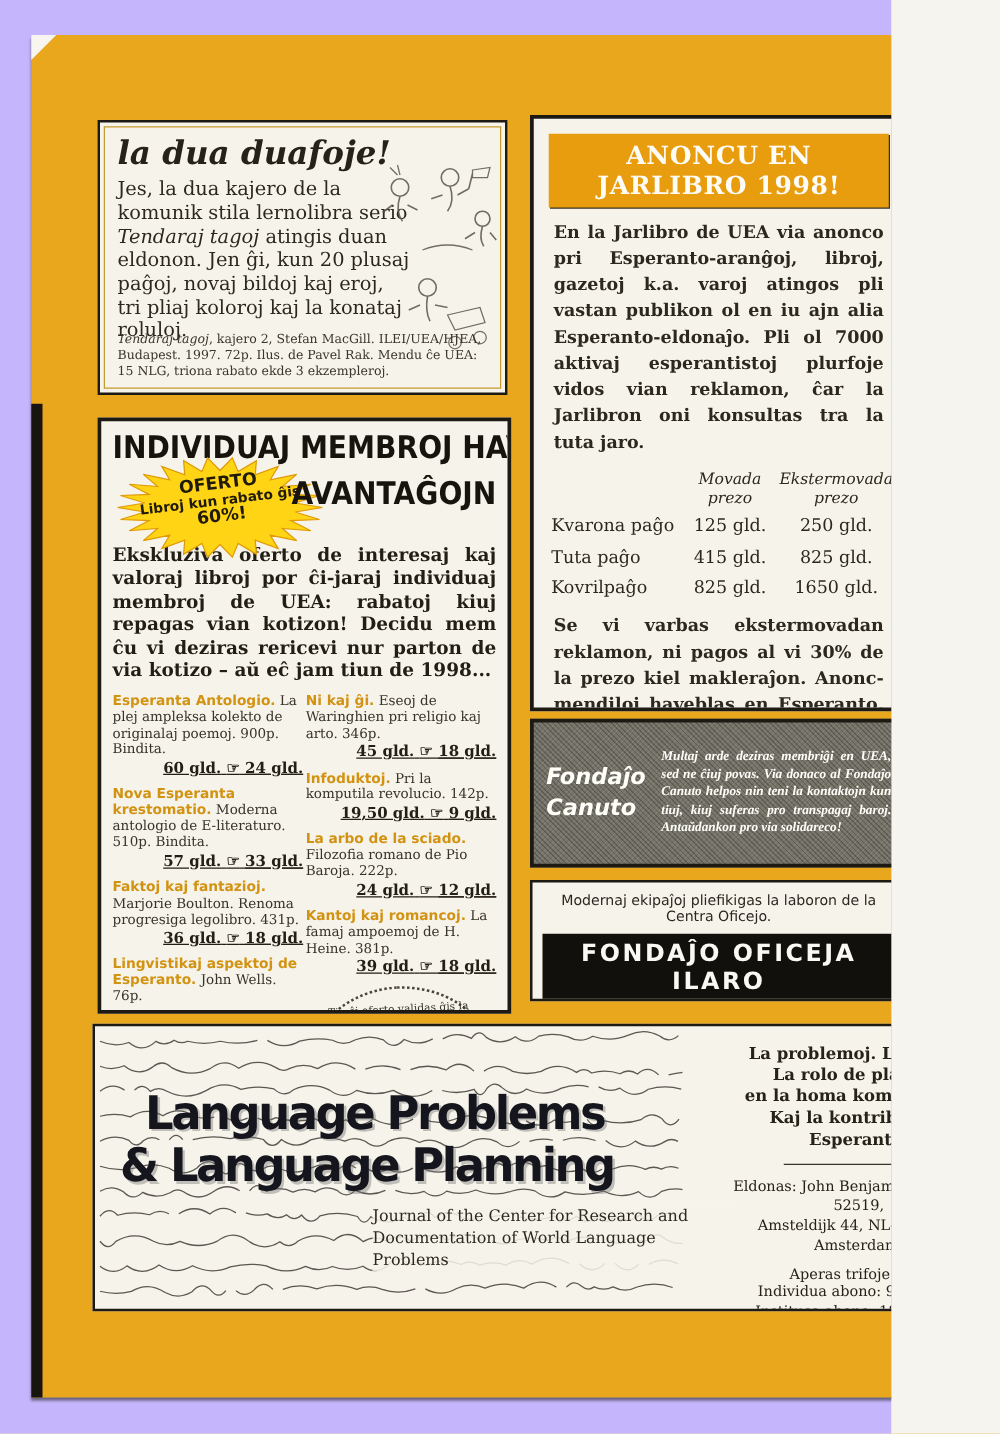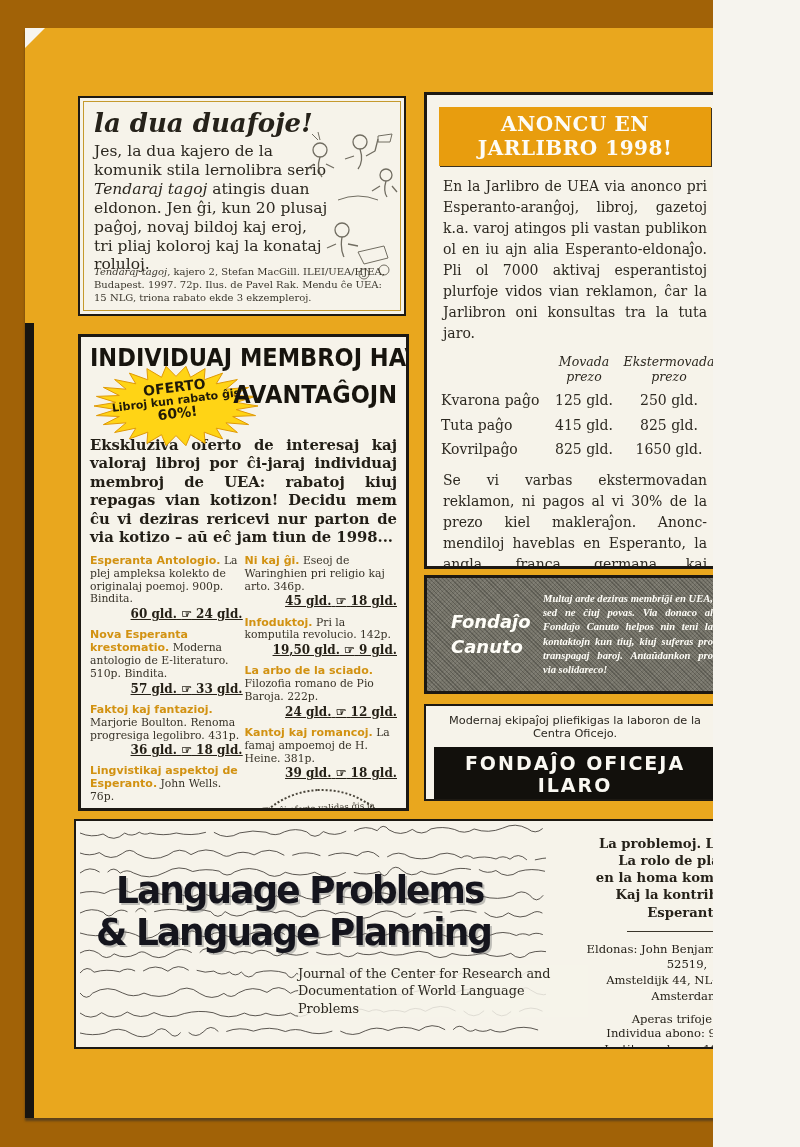--- a/index.html
+++ b/index.html
@@ -1,17 +1,17 @@
 <!DOCTYPE html>
 <html><head>
 <meta charset="utf-8">
 <style>
   html,body{margin:0;padding:0;}
   body{background:#f6f4ee;font-family:"DejaVu Serif", serif;}
-  #scan{position:relative;width:713px;height:1147px;background:#a16207;overflow:hidden;}
+  #scan{position:relative;width:713px;height:1147px;background:#c4b5fd;overflow:hidden;}
 
   
   #page{position:absolute;left:25px;top:28px;width:757px;height:1090px;
         background:#e9a71e;
         box-shadow:0 3px 2px rgba(40,40,40,.55);}
   #page-fold{position:absolute;left:0;top:0;width:0;height:0;
         border-top:20px solid #f7f5ef;border-right:20px solid transparent;}
   #spine{position:absolute;left:0px;top:295px;width:9px;height:795px;background:#181510;}
 
   .ad{position:absolute;background:#f6f3ea;border:2px solid #1d1913;box-sizing:border-box;overflow:hidden;}
@@ -22,21 +22,21 @@
   #ad-dua h2{margin:0 0 4px 0;font-style:italic;font-weight:bold;font-size:26px;color:#26221a;}
   #ad-dua .body{width:235px;font-size:15.5px;line-height:1.22;color:#2c2820;}
   #ad-dua .fineprint{position:absolute;left:10px;bottom:6px;right:8px;font-size:10px;line-height:1.3;color:#3a362c;}
   .doodle{position:absolute;opacity:.85;}
 
   
   #ad-jarlibro{left:424px;top:92px;width:302px;height:477px;border-width:3px;}
   #ad-jarlibro .banner{margin:12px 12px 10px 12px;background:#e89d0e;color:#fdfcf7;
       text-align:center;font-size:20px;padding:5px 0 6px 0;letter-spacing:.5px;
       font-family:"DejaVu Serif",serif;font-weight:bold;box-shadow:1px 1px 0 #3a3222;}
-  #ad-jarlibro p{margin:6px 16px;font-size:14px;line-height:1.5;text-align:justify;color:#2c2820;}
+  #ad-jarlibro p{margin:6px 16px;font-size:14px;line-height:1.5;text-align:justify;color:#2c2820;font-weight:bold;}
   #price-table{margin:10px 24px 8px 14px;font-size:14px;color:#2c2820;}
   #price-table .thead{display:grid;grid-template-columns:104px 78px 92px;font-style:italic;font-size:12.5px;margin-bottom:4px;}
   #price-table .thead span:nth-child(2),#price-table .thead span:nth-child(3){text-align:center;}
   #price-table .row{display:grid;grid-template-columns:104px 78px 92px;line-height:1.75;}
   #price-table .row span:nth-child(2),#price-table .row span:nth-child(3){text-align:center;}
 
   
   #ad-membroj{left:78px;top:334px;width:331px;height:477px;border-width:3px;padding:6px 9px;}
   #ad-membroj .head1{font-family:"DejaVu Sans",sans-serif;font-weight:bold;font-size:25px;
       transform:scaleX(.9);transform-origin:left;white-space:nowrap;color:#17140e;}
@@ -59,21 +59,21 @@
   #stamp{width:150px;height:128px;margin:6px auto 0 auto;border:2px dotted #4a453a;border-radius:50%;
       padding:14px 12px;box-sizing:border-box;display:flex;align-items:center;
       font-size:8.6px;line-height:1.3;text-align:center;color:#3c372c;transform:rotate(-3deg);}
 
   
   #ad-canuto{left:424px;top:575px;width:302px;height:119px;border-width:3px;
       background:#767469;
       background-image:repeating-linear-gradient(45deg, rgba(0,0,0,.22) 0 1px, transparent 1px 3px),
                        repeating-linear-gradient(-45deg, rgba(255,255,255,.08) 0 1px, transparent 1px 3px);
       display:flex;align-items:center;}
-  #ad-canuto .clabel{width:88px;padding-left:24px;font-family:"DejaVu Sans",sans-serif;
+  #ad-canuto .clabel{width:88px;padding-left:10px;font-family:"DejaVu Sans",sans-serif;
       font-weight:bold;font-style:italic;font-size:18px;line-height:1.35;color:#fffef8;}
   #ad-canuto .ctext{flex:1;padding:6px 10px 6px 4px;font-family:Liberation Serif, serif;
       font-weight:bold;font-style:italic;font-size:10.6px;line-height:1.35;color:#fffef8;text-align:justify;}
 
   
   #ad-ilaro{left:424px;top:704px;width:302px;height:97px;padding:8px 6px;text-align:center;}
   #ad-ilaro .top{font-family:"DejaVu Sans",sans-serif;font-size:11.3px;color:#2b2720;}
   #ad-ilaro .banner{margin:7px 2px;background:#12100c;color:#faf8f2;font-family:"DejaVu Sans",sans-serif;
       font-weight:bold;font-size:19px;letter-spacing:2px;padding:5px 0;}
 

